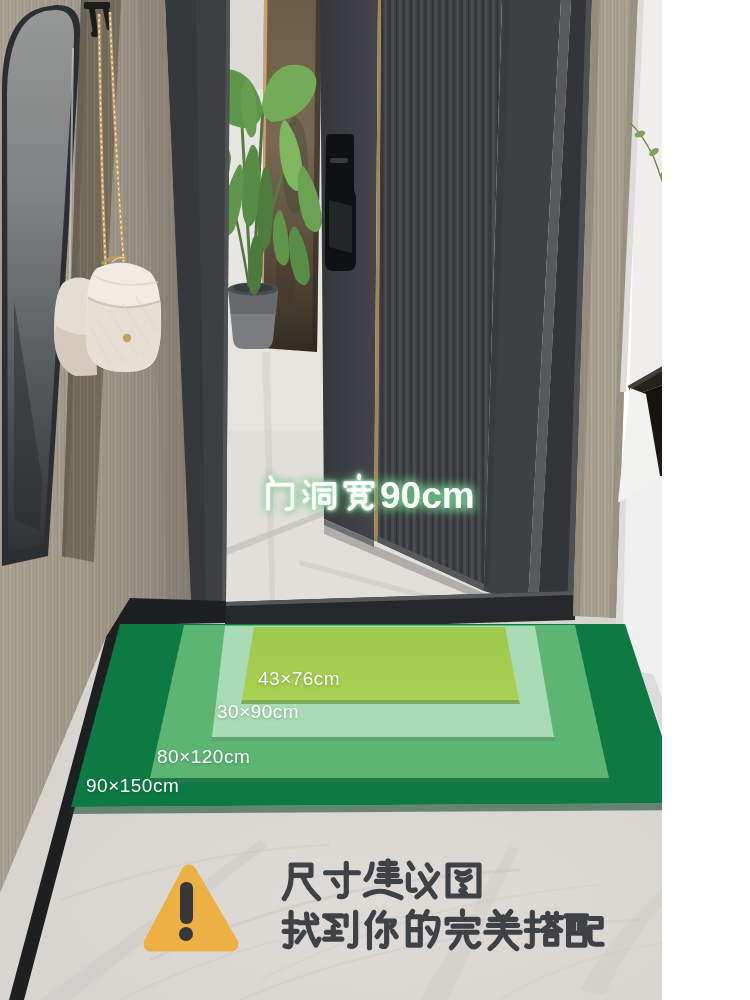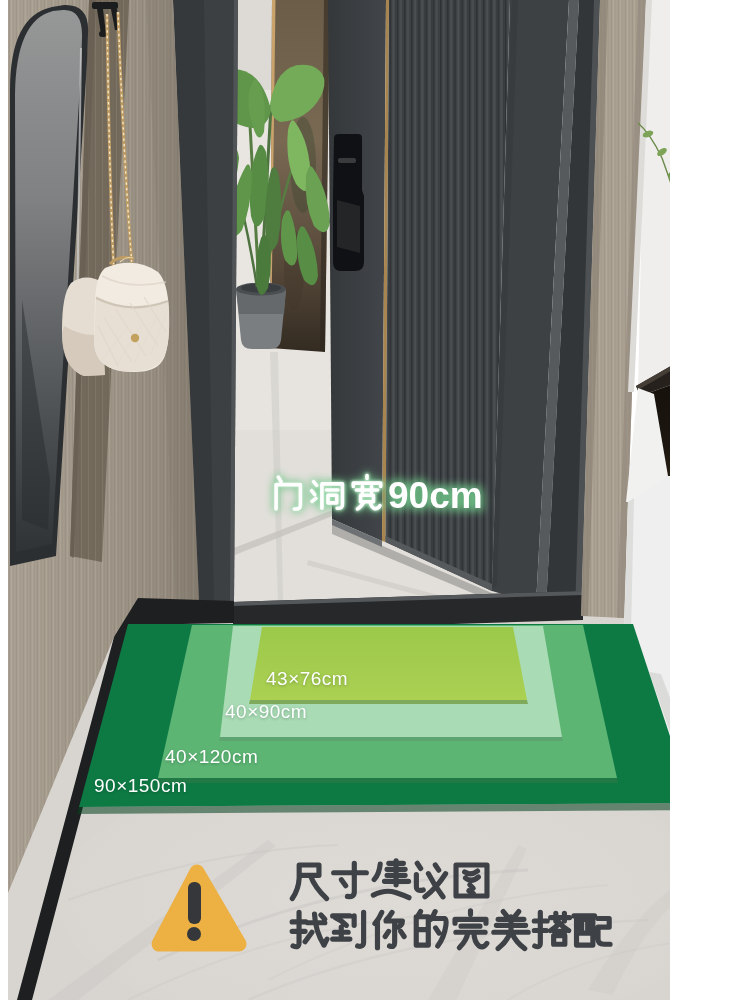--- a/index.html
+++ b/index.html
@@ -1,16 +1,16 @@
 <!DOCTYPE html>
 <html><head>
 <meta charset="utf-8">
 <style>
 html,body{margin:0;padding:0;background:#fff;}
-#page{position:relative;width:662px;height:1000px;overflow:hidden;font-family:"Liberation Sans",sans-serif;margin-left:8px;}
+#page{position:relative;width:662px;height:1000px;overflow:hidden;font-family:"Liberation Sans",sans-serif;}
 #scene{position:absolute;left:0;top:0;}
 .matlabel{position:absolute;color:#fff;font-size:19px;font-weight:400;letter-spacing:0.5px;text-shadow:0 1px 3px rgba(0,40,20,0.3);}
 </style>
 </head>
 <body>
 <div id="page">
 <svg id="scene" width="750" height="1000" viewBox="0 0 750 1000" xmlns="http://www.w3.org/2000/svg">
 <defs>
 <linearGradient id="woodg" x1="0" y1="0" x2="1" y2="0">
   <stop offset="0" stop-color="#aaa193"></stop>
@@ -423,19 +423,19 @@
 <use href="#g-de" transform="translate(400.5,909) scale(0.43)"></use>
 <use href="#g-wan" transform="translate(441,909) scale(0.43)"></use>
 <use href="#g-mei" transform="translate(481.5,909) scale(0.43)"></use>
 <use href="#g-da" transform="translate(522,909) scale(0.43)"></use>
 <use href="#g-pei" transform="translate(562.5,909) scale(0.43)"></use>
 </g>
 </svg>
 
 <div class="matlabel" style="left:258px;top:668px;">43×76cm</div>
 
-<div class="matlabel" style="left:217px;top:701px;">40×90cm</div>
-
-<div class="matlabel" style="left:157px;top:746px;">40×120cm</div>
+<div class="matlabel" style="left:217px;top:701px;">30×90cm</div>
+
+<div class="matlabel" style="left:157px;top:746px;">80×120cm</div>
 
 <div class="matlabel" style="left:86px;top:775px;">90×150cm</div>
 
 </div>
 
 </body></html>

